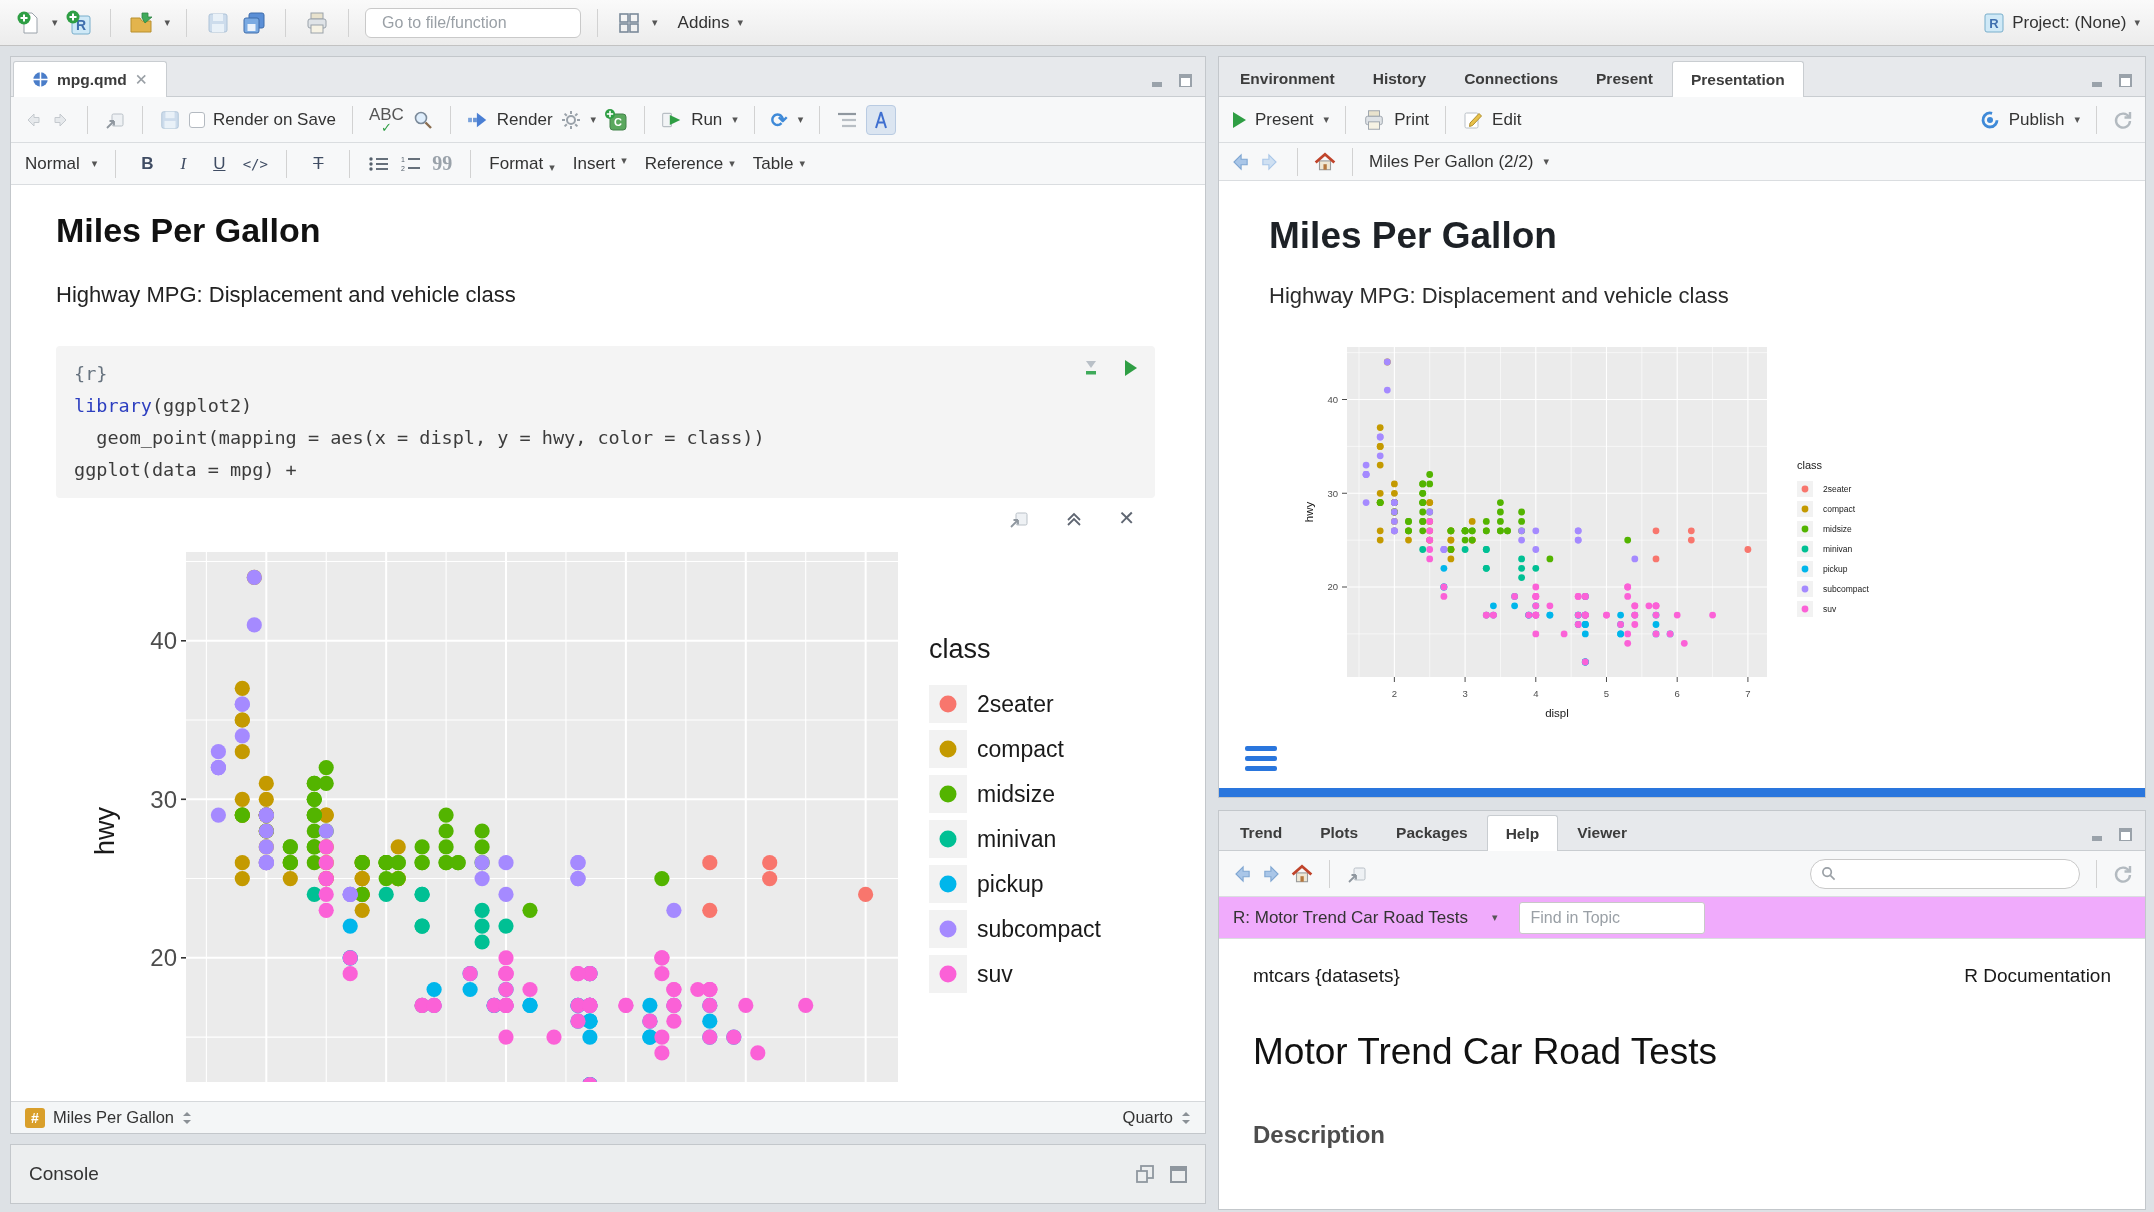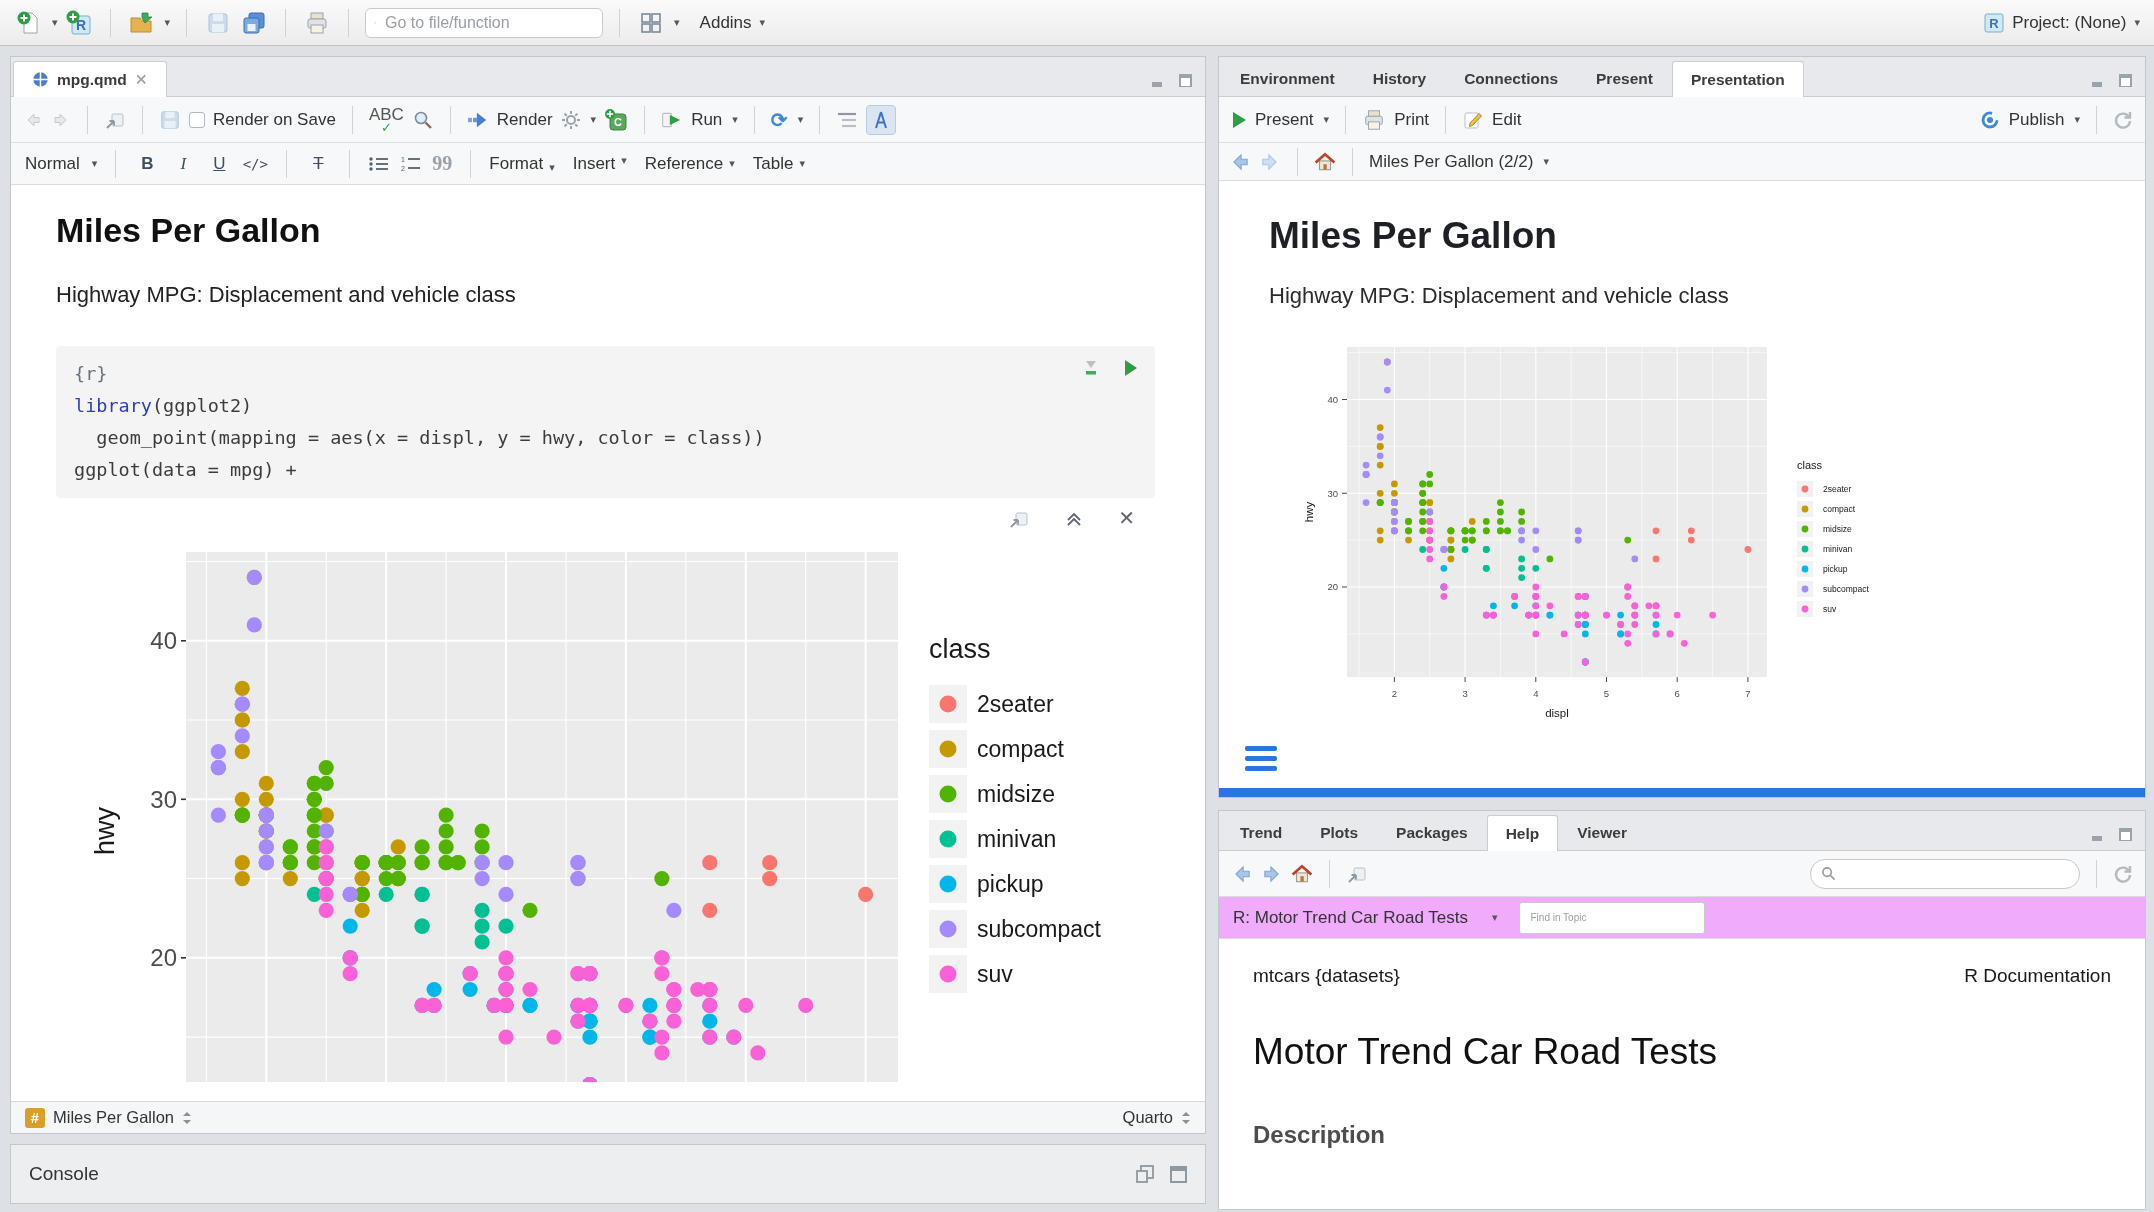--- a/index.html
+++ b/index.html
@@ -8,21 +8,21 @@
          font-family:"Liberation Sans",sans-serif;color:#333;overflow:hidden;}
 
   
   .app-toolbar{position:absolute;left:0;top:0;width:2154px;height:46px;
     background:linear-gradient(#fafafa,#ececec);border-bottom:1px solid #c2c2c2;
     display:flex;align-items:center;padding:0 14px;gap:8px;}
   .tb-group{display:flex;align-items:center;gap:6px;}
   .tb-sep{width:1px;height:28px;background:#d2d2d2;margin:0 8px;}
   .caret{font-size:11px;color:#555;margin-left:2px;}
   .ibtn{display:inline-flex;align-items:center;justify-content:center;width:30px;height:30px;border-radius:4px;}
-  .goto-box{display:flex;align-items:center;width:238px;height:30px;background:#fff;
+  .goto-box{display:flex;align-items:center;width:216px;height:30px;background:#fff;
     border:1px solid #c9c9c9;border-radius:6px;padding:0 8px;gap:6px;}
   .goto-box input{border:none;outline:none;flex:1;font-size:16px;color:#444;background:transparent;
     font-family:"Liberation Sans",sans-serif;}
   .goto-box input::placeholder{color:#9aa0a6;}
   .tb-label{font-size:17px;color:#333;}
   .spacer{flex:1;}
 
   
   .pane{position:absolute;background:#fff;border:1px solid #c3c7cb;display:flex;flex-direction:column;}
   .tabstrip{height:40px;background:#e7e9ec;border-bottom:1px solid #c9cdd1;display:flex;align-items:flex-end;padding:0 0 0 2px;flex:none;}
@@ -73,21 +73,21 @@
   .burger div{width:32px;height:5px;border-radius:2px;}
   .progressbar{position:absolute;left:0;right:0;bottom:0;height:9px;}
 
   
   .help-search{display:flex;align-items:center;width:270px;height:30px;border:1px solid #c9c9c9;border-radius:15px;
     background:#fff;padding:0 10px;gap:6px;}
   .help-search input{border:none;outline:none;flex:1;font-size:15px;background:transparent;font-family:"Liberation Sans",sans-serif;}
   .topic-row{height:42px;background:#f0abfc;border-bottom:1px solid #dadde0;display:flex;align-items:center;padding:0 14px;gap:22px;flex:none;}
   .topic-label{font-size:17px;color:#333;}
   .find-input{width:186px;height:32px;border:1px solid #c8c8c8;border-radius:3px;background:#fff;
-    font-size:10px;padding:0 10px;color:#444;font-family:"Liberation Sans",sans-serif;}
+    font-size:16px;padding:0 10px;color:#444;font-family:"Liberation Sans",sans-serif;}
   .find-input::placeholder{color:#9aa0a6;}
   .help-body{flex:1;background:#fff;padding:26px 34px;overflow:hidden;}
   .help-top{display:flex;justify-content:space-between;font-size:19px;color:#1a1a1a;}
   .help-title{font-size:37px;font-weight:400;color:#111;margin-top:44px;}
   .help-section{font-size:24px;font-weight:700;color:#4d4d4d;margin-top:48px;}
 
   svg{display:block;}
   text{font-family:"Liberation Sans",sans-serif;}
 </style>
 </head>

